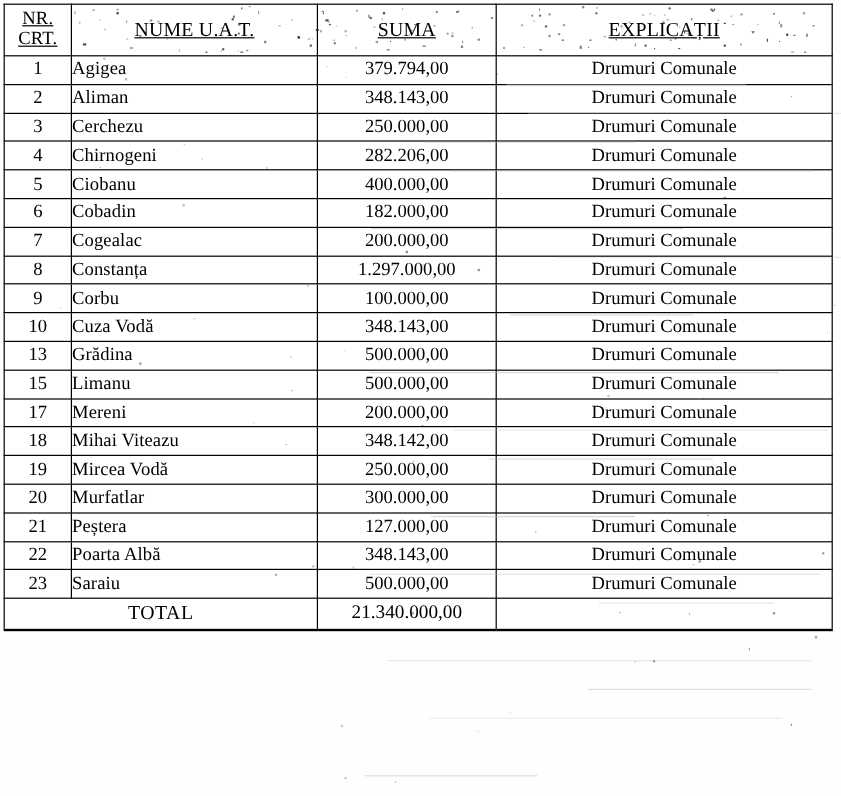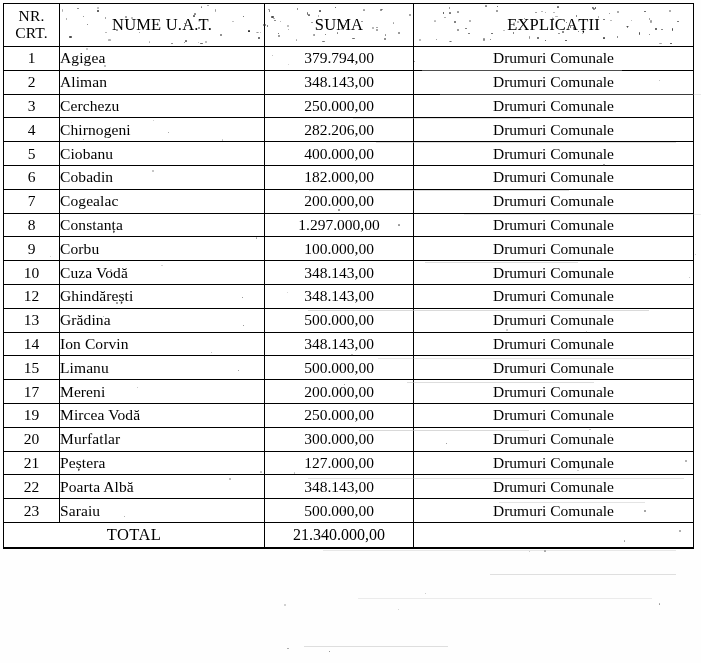--- a/index.html
+++ b/index.html
@@ -42,21 +42,21 @@
     font-weight: normal;
   }
 
   
   col.c-nr   { width: 56px; }
   col.c-name { width: 205px; }
   col.c-sum  { width: 149px; }
   col.c-exp  { width: 280px; }
 
   
-  thead tr { height: 43px; }
+  thead tr { height: 43px; text-decoration: underline; }
   thead th {
     border-width: 2px 1px 2px 1px;
     border-color: #000;
     text-align: center;
     font-weight: bold;
     font-size: 16.5px;
     letter-spacing: 0.2px;
     line-height: 1.08;
     position: relative;
   }
@@ -214,47 +214,41 @@
           <td class="cell-sum">100.000,00</td>
           <td class="cell-exp">Drumuri Comunale</td>
         </tr>
         <tr class="data-row">
           <td class="cell-nr">10</td>
           <td class="cell-name">Cuza Vodă</td>
           <td class="cell-sum">348.143,00</td>
           <td class="cell-exp">Drumuri Comunale</td>
         </tr>
         <tr class="data-row">
-          <td class="cell-nr">12</td>
-          <td class="cell-name">Ghindărești</td>
-          <td class="cell-sum">348.143,00</td>
-          <td class="cell-exp">Drumuri Comunale</td>
-        </tr>
-        <tr class="data-row">
           <td class="cell-nr">13</td>
           <td class="cell-name">Grădina</td>
           <td class="cell-sum">500.000,00</td>
           <td class="cell-exp">Drumuri Comunale</td>
         </tr>
         <tr class="data-row">
-          <td class="cell-nr">14</td>
-          <td class="cell-name">Ion Corvin</td>
-          <td class="cell-sum">348.143,00</td>
-          <td class="cell-exp">Drumuri Comunale</td>
-        </tr>
-        <tr class="data-row">
           <td class="cell-nr">15</td>
           <td class="cell-name">Limanu</td>
           <td class="cell-sum">500.000,00</td>
           <td class="cell-exp">Drumuri Comunale</td>
         </tr>
         <tr class="data-row">
           <td class="cell-nr">17</td>
           <td class="cell-name">Mereni</td>
           <td class="cell-sum">200.000,00</td>
+          <td class="cell-exp">Drumuri Comunale</td>
+        </tr>
+        <tr class="data-row">
+          <td class="cell-nr">18</td>
+          <td class="cell-name">Mihai Viteazu</td>
+          <td class="cell-sum">348.142,00</td>
           <td class="cell-exp">Drumuri Comunale</td>
         </tr>
         <tr class="data-row">
           <td class="cell-nr">19</td>
           <td class="cell-name">Mircea Vodă</td>
           <td class="cell-sum">250.000,00</td>
           <td class="cell-exp">Drumuri Comunale</td>
         </tr>
         <tr class="data-row">
           <td class="cell-nr">20</td>

